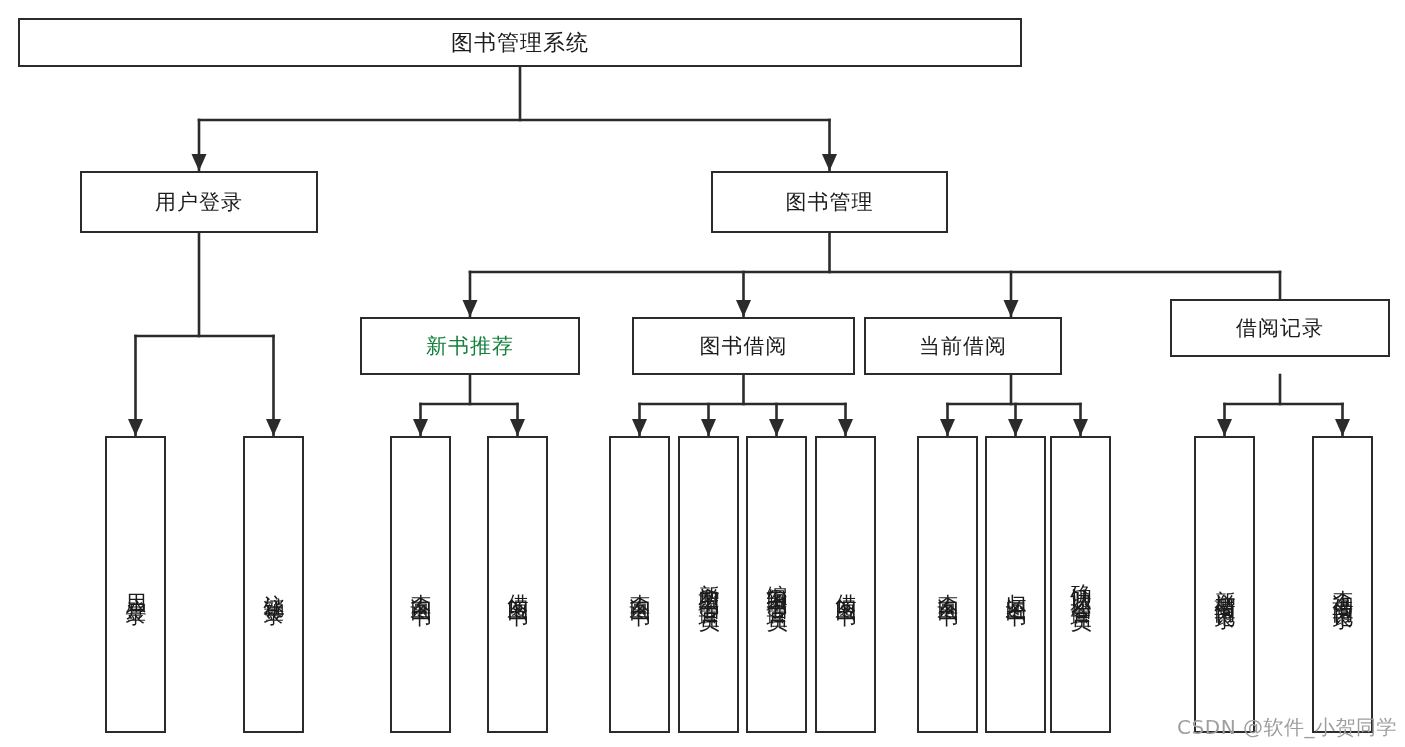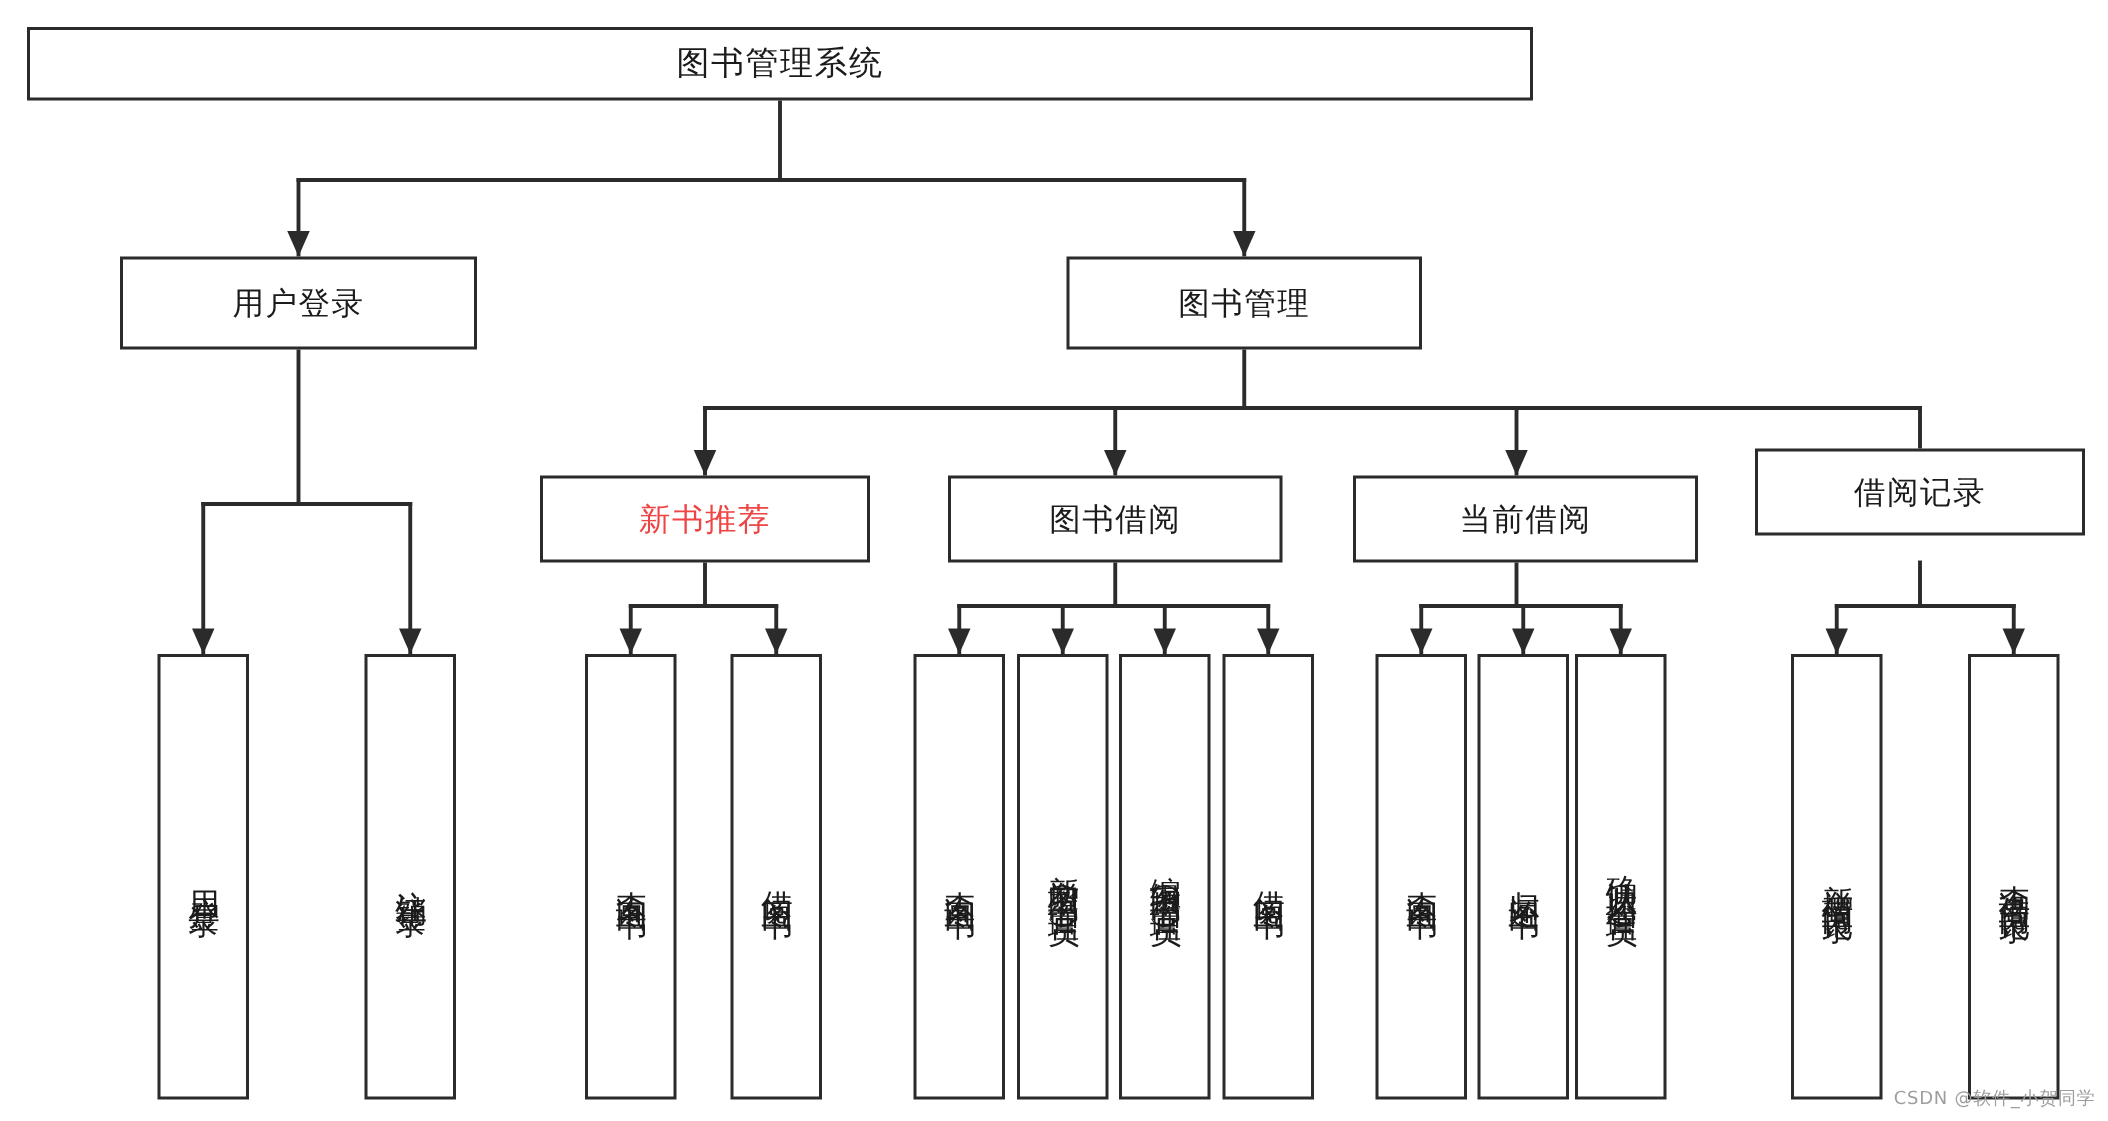--- a/index.html
+++ b/index.html
@@ -60,21 +60,21 @@
     text-orientation: upright;
     font-size: 21px;
     letter-spacing: 4px;
     line-height: 1;
     white-space: nowrap;
   }
   #watermark {
     position: absolute;
     right: 8px;
     bottom: 6px;
-    font-size: 12px;
+    font-size: 20px;
     color: #9e9e9e;
     letter-spacing: 0.5px;
     z-index: 5;
     white-space: nowrap;
   }
 </style>
 </head>
 <body>
 
 <div id="canvas">
@@ -136,26 +136,26 @@
       <div class="node horiz root" style="left: 18px; top: 18px; width: 1004px; height: 49px; border-color: rgb(43, 43, 43); background: rgb(255, 255, 255); text-align: center;">
         <span class="node-label" style="color: rgb(27, 27, 27);">图书管理系统</span>
       </div>
       <div class="node horiz" style="left: 80px; top: 171px; width: 238px; height: 62px; border-color: rgb(43, 43, 43); background: rgb(255, 255, 255);">
         <span class="node-label" style="color: rgb(27, 27, 27);">用户登录</span>
       </div>
       <div class="node horiz" style="left: 711px; top: 171px; width: 237px; height: 62px; border-color: rgb(43, 43, 43); background: rgb(255, 255, 255);">
         <span class="node-label" style="color: rgb(27, 27, 27);">图书管理</span>
       </div>
       <div class="node horiz" style="left: 360px; top: 317px; width: 220px; height: 58px; border-color: rgb(43, 43, 43); background: rgb(255, 255, 255);">
-        <span class="node-label" style="color: #ef4444;">新书推荐</span>
+        <span class="node-label" style="color: #15803d;">新书推荐</span>
       </div>
       <div class="node horiz" style="left: 632px; top: 317px; width: 223px; height: 58px; border-color: rgb(43, 43, 43); background: rgb(255, 255, 255);">
         <span class="node-label" style="color: rgb(27, 27, 27);">图书借阅</span>
       </div>
-      <div class="node horiz" style="left: 902px; top: 317px; width: 230px; height: 58px; border-color: rgb(43, 43, 43); background: rgb(255, 255, 255);">
+      <div class="node horiz" style="left: 864px; top: 317px; width: 198px; height: 58px; border-color: rgb(43, 43, 43); background: rgb(255, 255, 255);">
         <span class="node-label" style="color: rgb(27, 27, 27);">当前借阅</span>
       </div>
       <div class="node horiz" style="left: 1170px; top: 299px; width: 220px; height: 58px; border-color: rgb(43, 43, 43); background: rgb(255, 255, 255);">
         <span class="node-label" style="color: rgb(27, 27, 27);">借阅记录</span>
       </div>
       <div class="node vert" style="left: 105px; top: 436px; width: 61px; height: 297px; border-color: rgb(43, 43, 43); background: rgb(255, 255, 255);">
         <span class="node-label" style="color: rgb(27, 27, 27);">用户登录</span>
       </div>
       <div class="node vert" style="left: 243px; top: 436px; width: 61px; height: 297px; border-color: rgb(43, 43, 43); background: rgb(255, 255, 255);">
         <span class="node-label" style="color: rgb(27, 27, 27);">注销登录</span>

